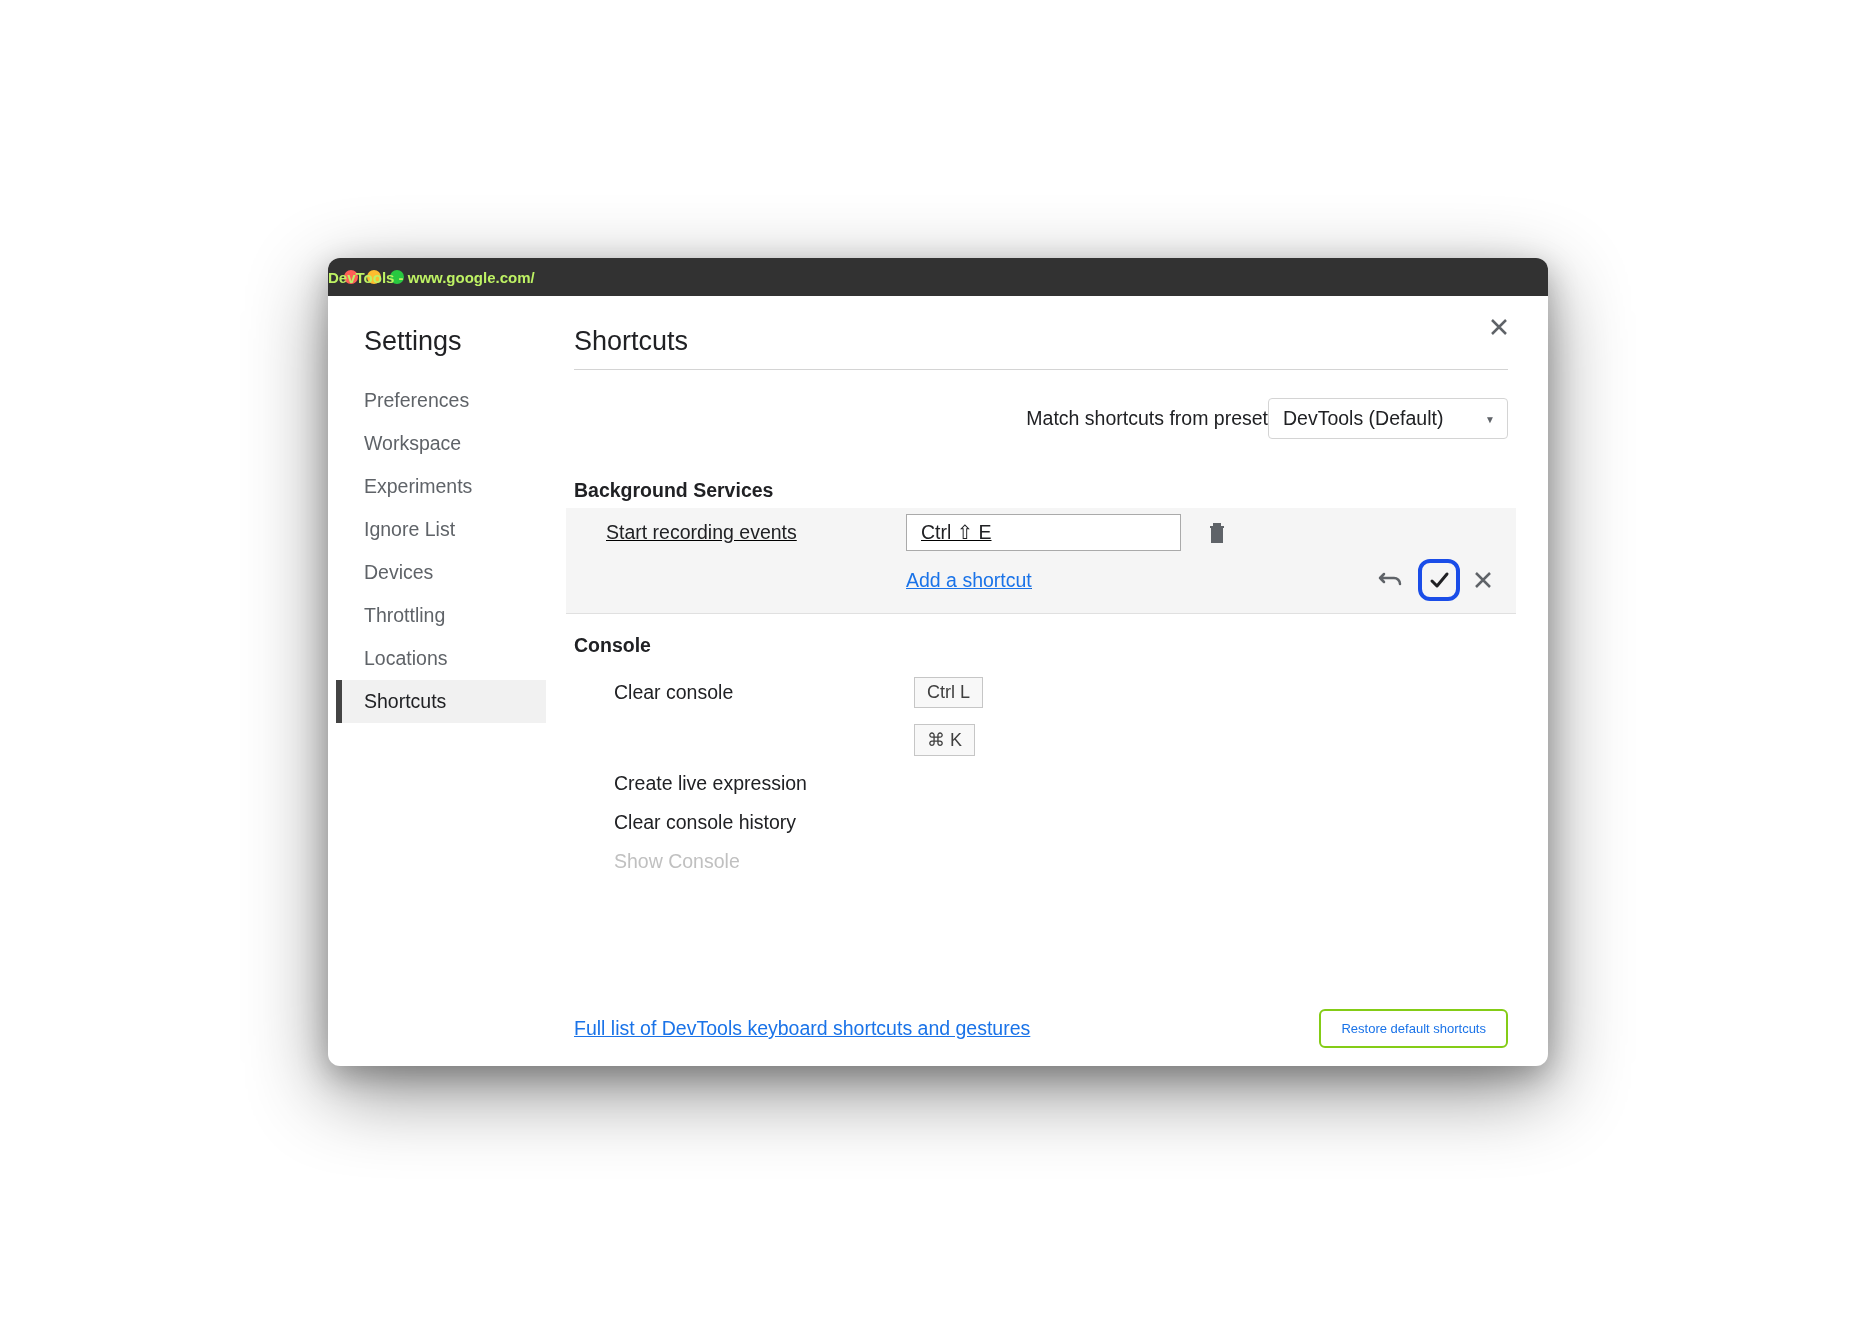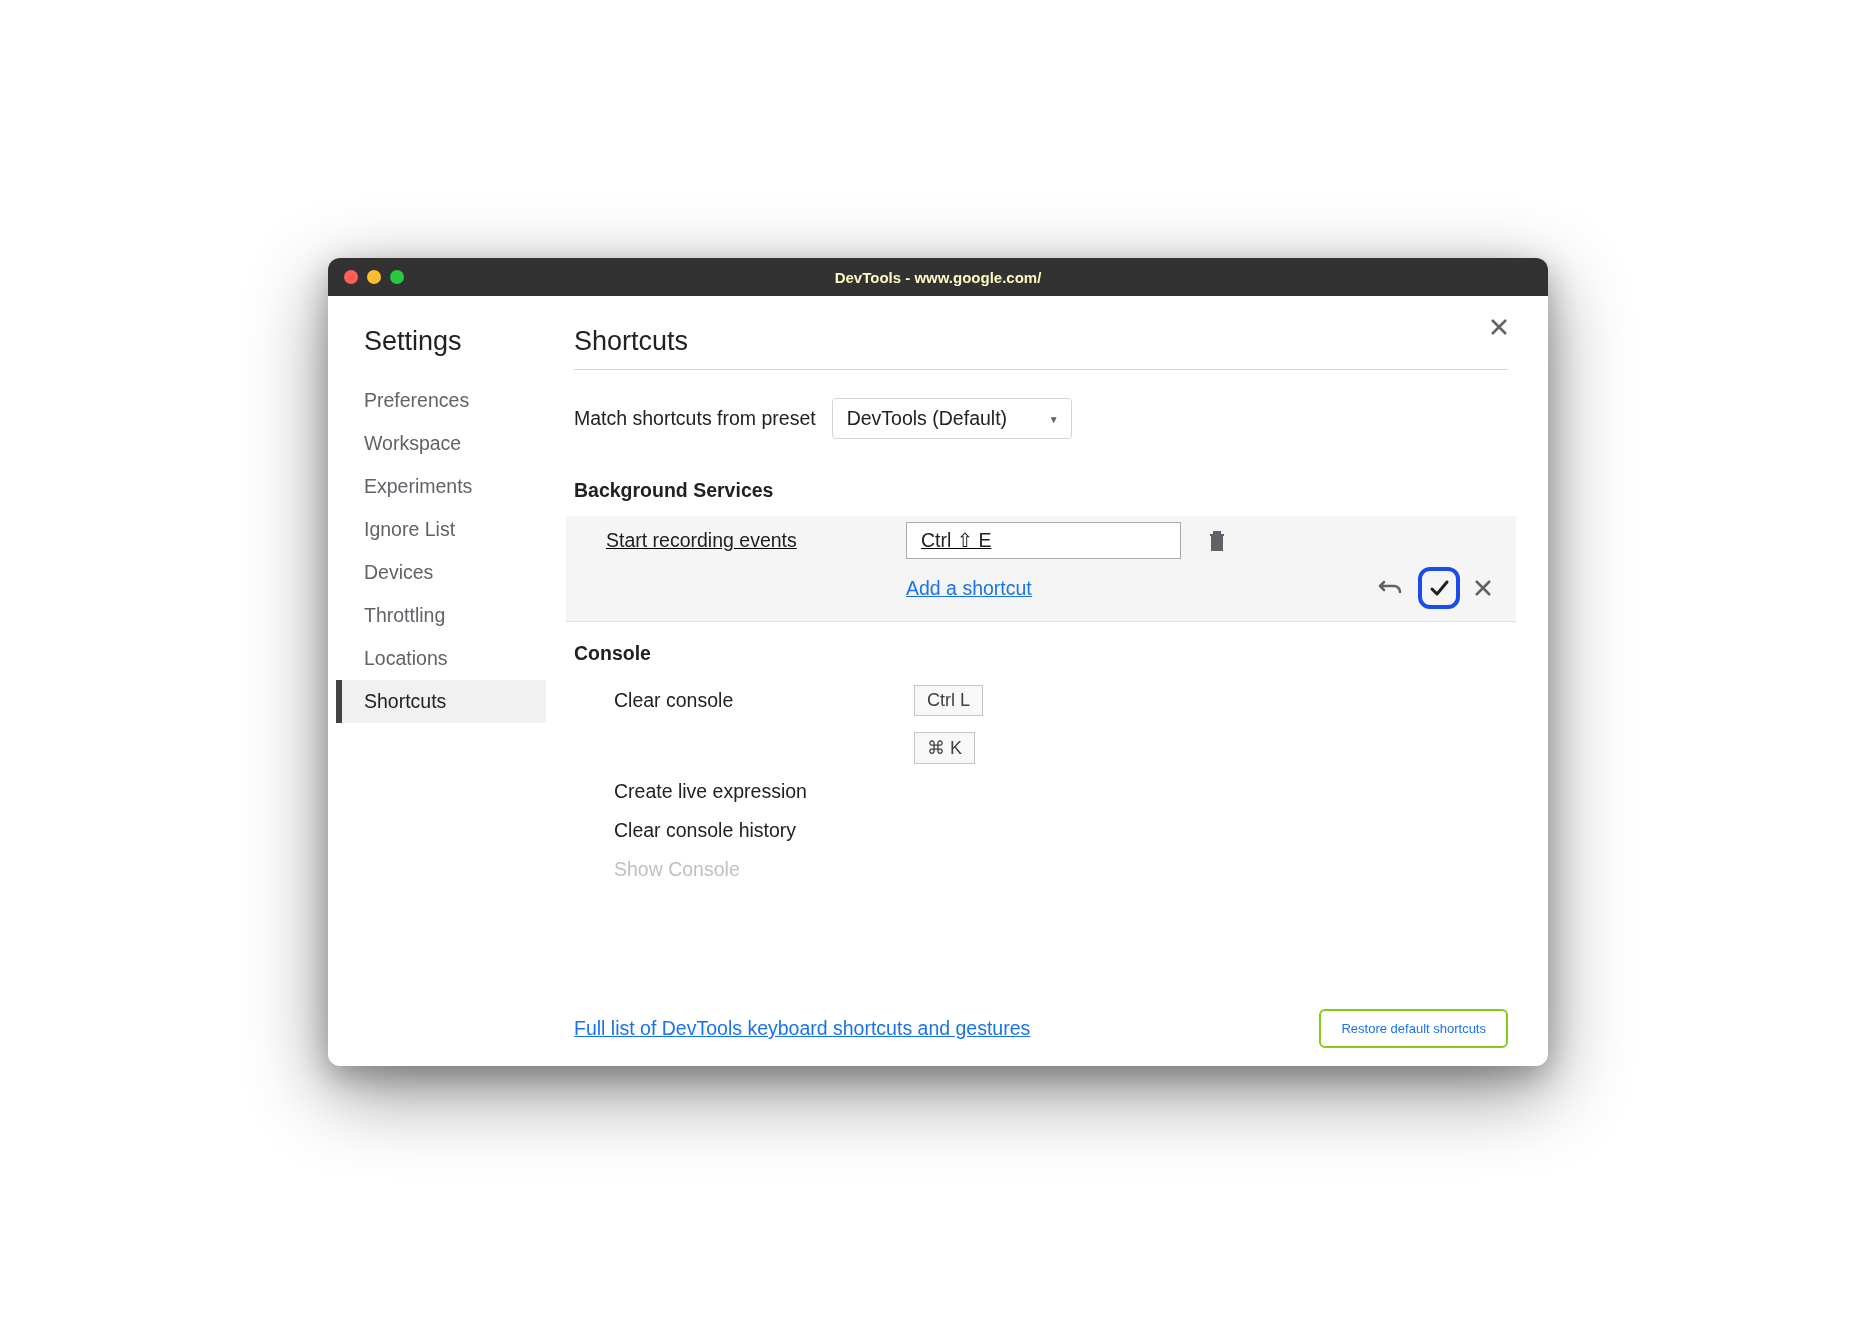--- a/index.html
+++ b/index.html
@@ -40,22 +40,22 @@
       height: 14px;
       border-radius: 50%;
     }
     .light.red { background: #ff5f57; }
     .light.yellow { background: #febc2e; }
     .light.green { background: #28c840; }
     .titlebar-title {
       position: absolute;
       left: 0;
       right: 0;
-      text-align: center;
-      color: #fef9c3;
+      text-align: left;
+      color: #bef264;
       font-size: 15px;
       font-weight: 600;
       pointer-events: none;
     }
     .app-body {
       display: flex;
       height: 770px;
       position: relative;
       padding-left: 8px;
     }
@@ -110,21 +110,21 @@
       font-size: 27px;
       font-weight: 400;
       color: #202124;
       padding-bottom: 12px;
       border-bottom: 1px solid #d4d4d4;
       margin-bottom: 28px;
     }
     .preset-row {
       display: flex;
       align-items: center;
-      gap: 16px;
+      justify-content: flex-end;
       margin-bottom: 40px;
     }
     .preset-label {
       font-size: 19.5px;
       color: #202124;
     }
     .preset-select {
       border: 1px solid #d4d4d4;
       border-radius: 4px;
       padding: 8px 36px 8px 14px;
@@ -140,21 +140,21 @@
       right: 12px;
       top: 50%;
       transform: translateY(-50%);
       font-size: 10px;
       color: #5f6368;
     }
     .section-header {
       font-size: 19.5px;
       font-weight: 700;
       color: #202124;
-      margin-bottom: 14px;
+      margin-bottom: 6px;
     }
     .editing-row {
       background: #f5f5f5;
       margin-left: -8px;
       margin-right: -8px;
       padding: 6px 8px 12px 40px;
       border-bottom: 1px solid #e0e0e0;
       text-decoration: underline;
     }
     .editing-top {

